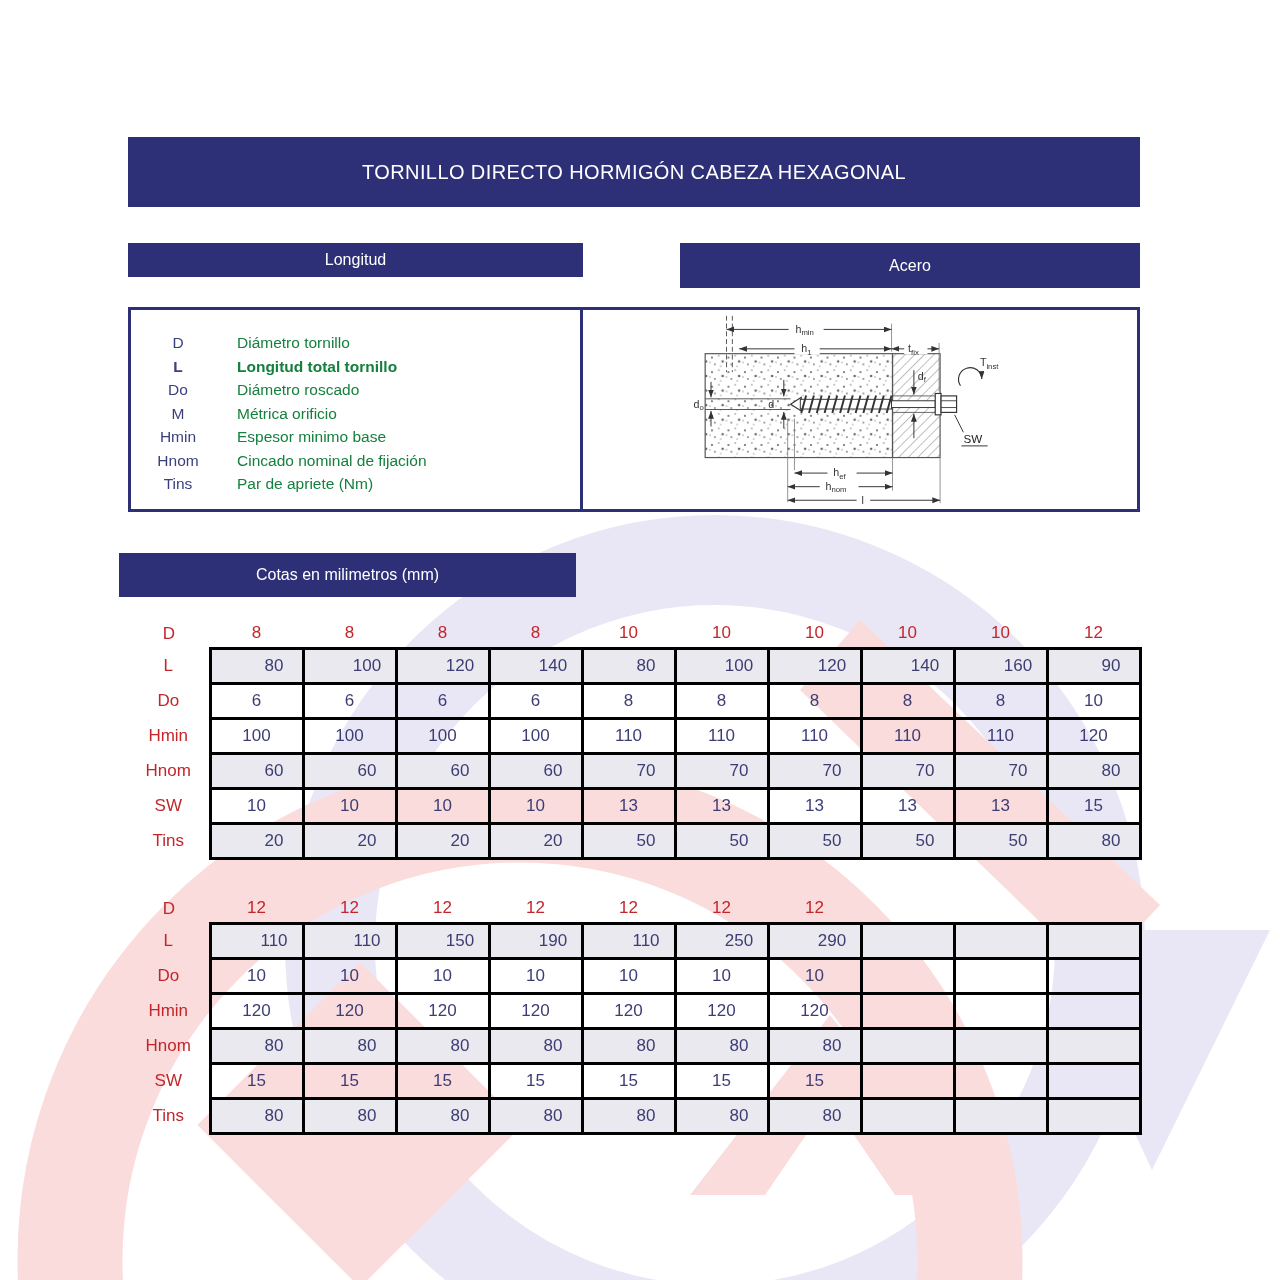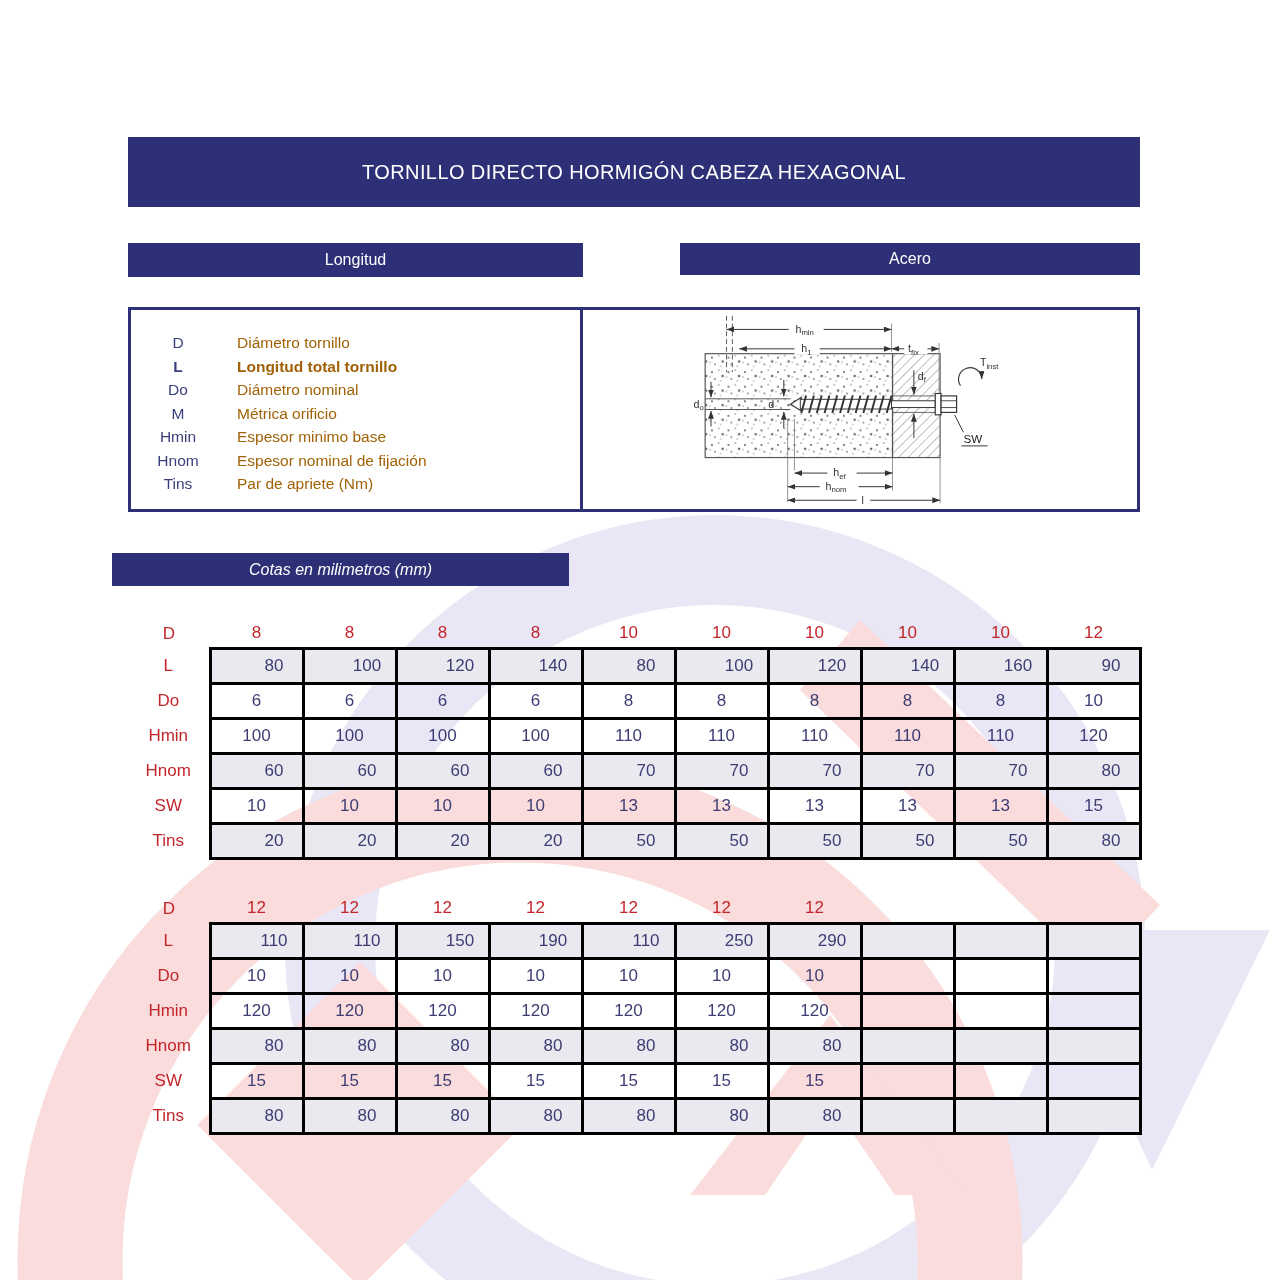--- a/index.html
+++ b/index.html
@@ -6,30 +6,30 @@
   html,body { background:#fff; }
   body { font-family:"Liberation Sans", sans-serif; }
   .page { position:relative; width:1280px; height:1280px; background:#fff; overflow:hidden; }
   .wm { position:absolute; left:0; top:0; width:1280px; height:1280px; z-index:0; pointer-events:none; }
   .content { position:absolute; left:0; top:0; width:1280px; height:1280px; z-index:1; }
 
   .banner { position:absolute; background:var(--navy); color:#fff;
             display:flex; align-items:center; justify-content:center; }
   .title-banner { left:128px; top:137px; width:1012px; height:70px; font-size:20px; letter-spacing:.4px;align-items:center; }
   .badge-left  { left:128px; top:243px; width:455px; height:34px; font-size:16px; }
-  .badge-right { left:680px; top:243px; width:460px; height:32px; font-size:16px;text-align:center; }
-  .cotas-banner{ left:112px; top:553px; width:457px; height:33px; font-size:16px;font-style:italic; }
+  .badge-right { left:680px; top:243px; width:460px; height:45px; font-size:16px;text-align:center; }
+  .cotas-banner{ left:119px; top:553px; width:457px; height:44px; font-size:16px; }
 
   .info-box { position:absolute; left:128px; top:307px; width:1012px; height:205px;
               border:3px solid var(--navy); display:flex; background:#fff; }
   .legend-pane { width:452px; border-right:3px solid var(--navy); padding-top:21px; }
   .legend-row { display:flex; line-height:23.5px; font-size:15.5px; }
   .legend-row.bold { font-weight:bold; }
   .legend-abbr { width:94px; text-align:center; color:#3a3f7d; flex:none; }
-  .legend-desc { color:#a16207; padding-left:12px; }
+  .legend-desc { color:#15803d; padding-left:12px; }
   .diagram-pane { flex:1; position:relative; }
   .diagram-pane svg { display:block; width:100%; height:100%; }
 
   .tbl-wrap { position:absolute; left:128px; }
   .tbl1 { top:620px; }
   .tbl2 { top:895px; }
   table.spec { border-collapse:collapse; table-layout:fixed; width:1012px; }
   table.spec td { text-align:center; vertical-align:middle; font-size:17px; height:35px; padding:0; }
   table.spec tr.drow td { height:28px; border:none; background:transparent; }
   td.dval { color:var(--red); }
@@ -74,33 +74,33 @@
             <div class="legend-row">
               <span class="legend-abbr">D</span>
               <span class="legend-desc">Diámetro tornillo</span>
             </div>
             <div class="legend-row bold">
               <span class="legend-abbr">L</span>
               <span class="legend-desc">Longitud total tornillo</span>
             </div>
             <div class="legend-row">
               <span class="legend-abbr">Do</span>
-              <span class="legend-desc">Diámetro nominal</span>
+              <span class="legend-desc">Diámetro roscado</span>
             </div>
             <div class="legend-row">
               <span class="legend-abbr">M</span>
               <span class="legend-desc">Métrica orificio</span>
             </div>
             <div class="legend-row">
               <span class="legend-abbr">Hmin</span>
               <span class="legend-desc">Espesor minimo base</span>
             </div>
             <div class="legend-row">
               <span class="legend-abbr">Hnom</span>
-              <span class="legend-desc">Espesor nominal de fijación</span>
+              <span class="legend-desc">Cincado nominal de fijación</span>
             </div>
             <div class="legend-row">
               <span class="legend-abbr">Tins</span>
               <span class="legend-desc">Par de apriete (Nm)</span>
             </div>
           </div>
       </div>
       <div class="diagram-pane">
 
         <svg viewBox="0 0 549 205">

